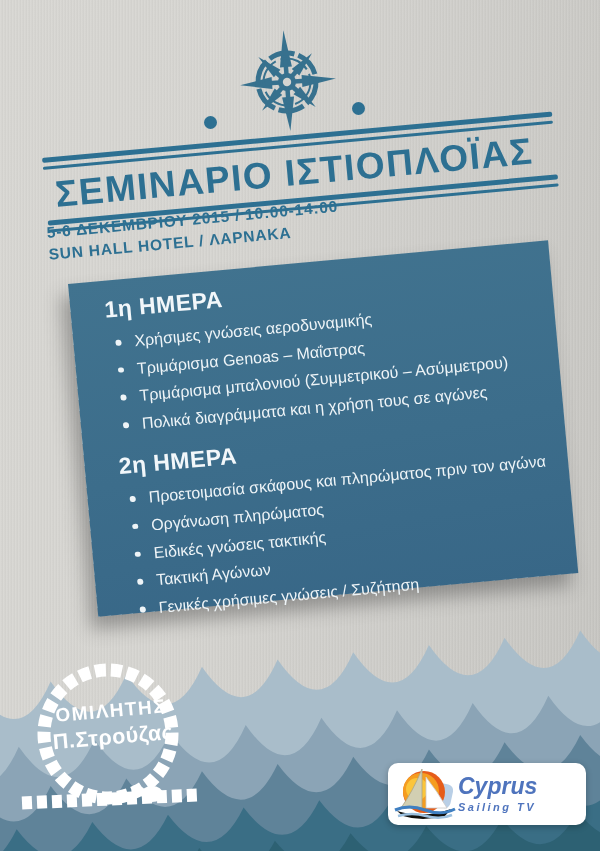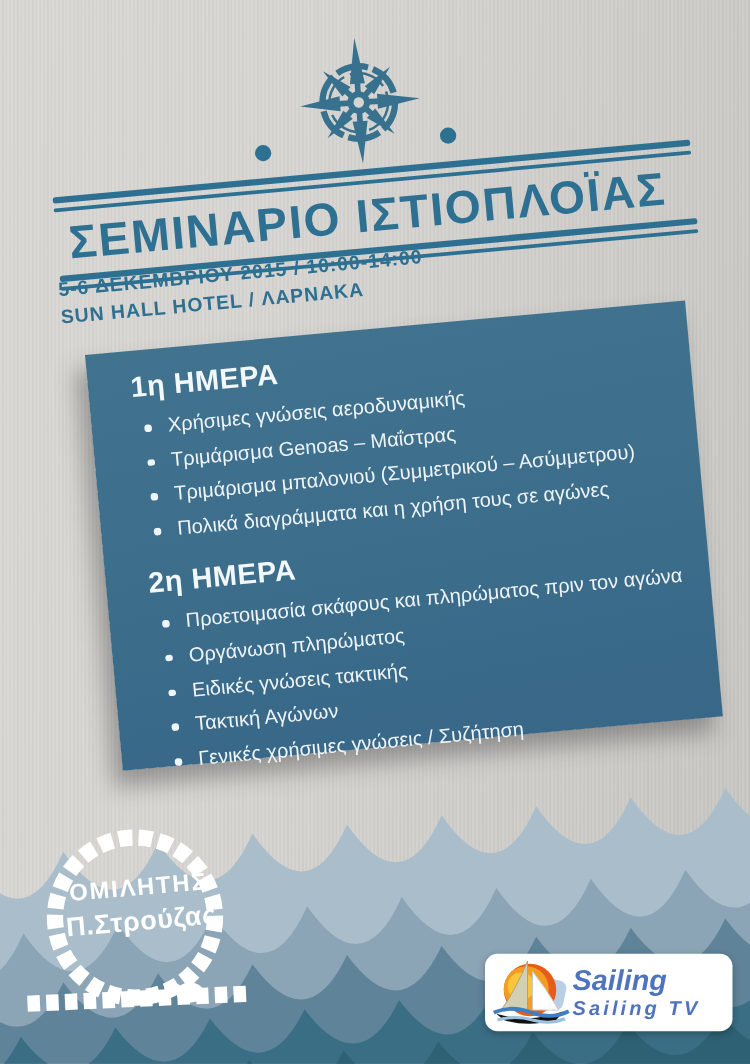--- a/index.html
+++ b/index.html
@@ -55,21 +55,21 @@
     transform:rotate(-5deg);color:#ffffff;}
   .speaker-label{font-size:19px;font-weight:bold;letter-spacing:1.5px;}
   .speaker-name{font-size:21.5px;font-weight:bold;margin-top:3px;letter-spacing:0.5px;}
 
   
   .logo{position:absolute;left:388px;top:763px;width:198px;height:62px;background:#ffffff;
     border-radius:10px;box-shadow:0 2px 6px rgba(0,0,0,0.25);
     display:flex;align-items:center;box-sizing:border-box;padding:2px 6px 2px 4px;}
   .logo-text{display:flex;flex-direction:column;align-items:flex-start;margin-left:2px;}
   .logo-line1{font-size:23px;font-weight:bold;font-style:italic;color:#4f74bd;line-height:1;}
-  .logo-line2{font-size:16px;font-weight:bold;font-style:italic;color:#4f74bd;
+  .logo-line2{font-size:11px;font-weight:bold;font-style:italic;color:#4f74bd;
     letter-spacing:2.5px;line-height:1;margin-top:4px;}
 </style>
 </head>
 <body>
 
 <svg class="compass" viewBox="-65 -70 130 140" aria-hidden="true">
   <g fill="#37718e" stroke="none">
     <g transform="rotate(45)">
       <polygon points="0,-38 5,-13 -5,-13"></polygon>
       <polygon points="0,38 5,13 -5,13"></polygon>
@@ -156,16 +156,16 @@
     <circle cx="32" cy="27" r="21" fill="#e65c19"></circle>
     <circle cx="29" cy="26" r="18" fill="#f59d20"></circle>
     <circle cx="25" cy="24" r="11" fill="#fbc53a"></circle>
     <path d="M30,4 L30,43 L9,43 Q21,26 30,4 Z" fill="#d2cfb2" stroke="#a8a48a" stroke-width="0.8"></path>
     <path d="M34,12 L34,43 L55,43 Q45,26 34,12 Z" fill="#ffffff" stroke="#c9c9c9" stroke-width="0.8"></path>
     <path d="M5,46 Q31,54 59,44 L53,51 Q30,57 11,51 Z" fill="#10100e"></path>
     <path d="M3,45 Q17,39 33,45 T63,44" fill="none" stroke="#3f7fc1" stroke-width="3"></path>
     <path d="M6,51 Q20,47 34,51 T60,50" fill="none" stroke="#9cc0df" stroke-width="2.5"></path>
   </svg>
   <div class="logo-text">
-    <span class="logo-line1">Sailing</span>
+    <span class="logo-line1">Cyprus</span>
     <span class="logo-line2">Sailing TV</span>
   </div>
 </div>
 
 </body></html>

